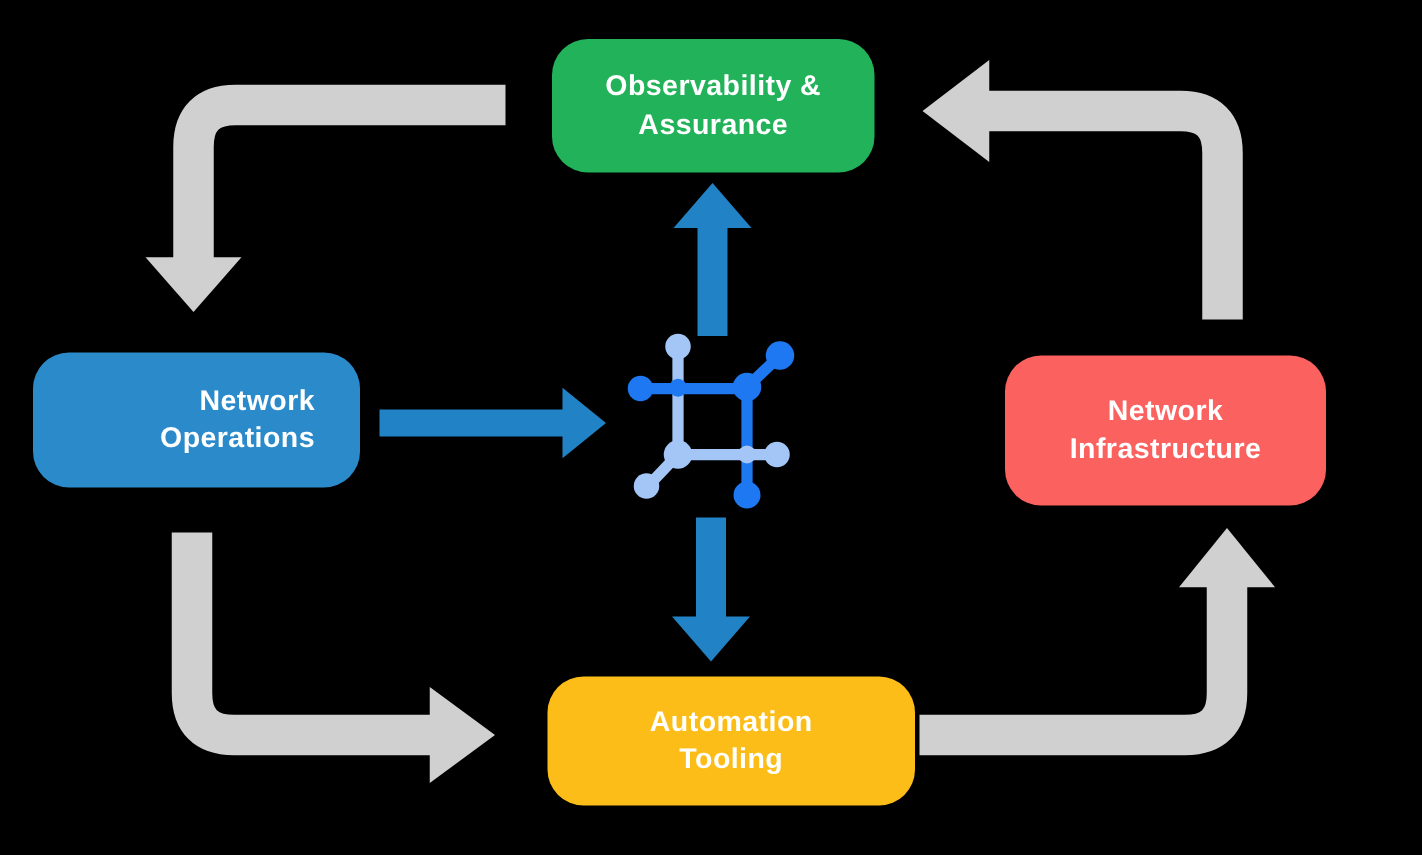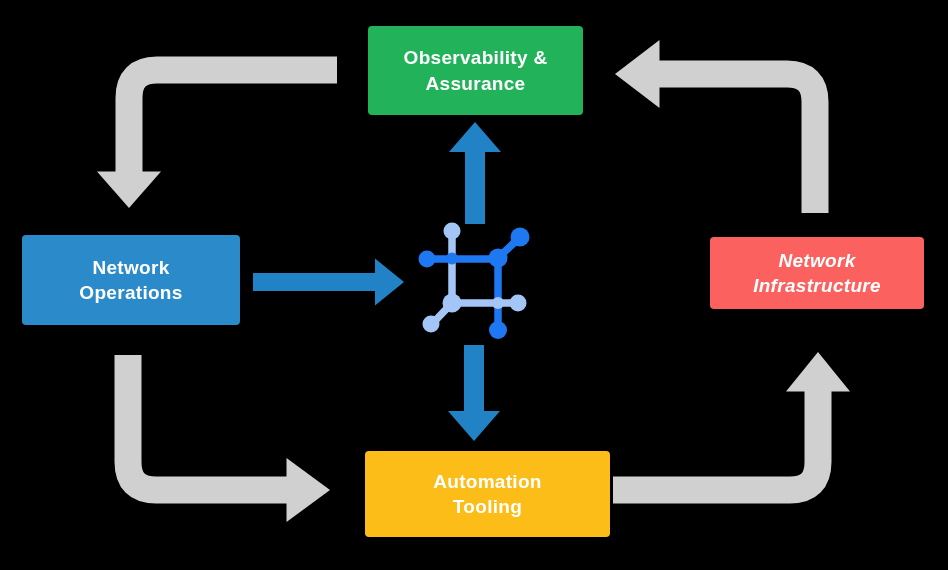--- a/index.html
+++ b/index.html
@@ -6,36 +6,36 @@
   .canvas{
     position:relative;
     width:948px;height:570px;
     background:var(--c-background,#000);
     overflow:hidden;
     font-family:"Liberation Sans","DejaVu Sans",sans-serif;
   }
   .layer{position:absolute;left:0;top:0;width:948px;height:570px;}
   .node{
     position:absolute;
-    border-radius:4px;
+    border-radius:24px;
     display:flex;align-items:center;justify-content:center;
     text-align:center;
   }
   .node span{
     display:block;
     max-width:158px;
     color:var(--c-label-text,#fff);
     font-size:19px;
     font-weight:600;
     line-height:1.32;
     letter-spacing:.3px;
   }
   .node-observability{left:368px;top:26px;width:215px;height:89px;background:var(--c-green);}
-  .node-operations{left:22px;top:235px;width:218px;height:90px;background:var(--c-blue);}
-  .node-infrastructure{left:710px;top:237px;width:214px;height:72px;background:var(--c-red);font-style:italic;}
+  .node-operations{left:22px;top:235px;width:218px;height:90px;background:var(--c-blue);text-align:right;}
+  .node-infrastructure{left:670px;top:237px;width:214px;height:100px;background:var(--c-red);}
   .node-automation{left:365px;top:451px;width:245px;height:86px;background:var(--c-yellow);}
 
   .gray-shaft{fill:none;stroke:var(--c-gray);stroke-width:27;stroke-linecap:butt;}
   .gray-head{fill:var(--c-gray);}
   .blue-head{fill:var(--c-arrow-blue);}
   .icon-light{stroke:var(--c-icon-light);stroke-width:7.5;stroke-linecap:round;fill:none;}
   .icon-dark{stroke:var(--c-icon-dark);stroke-width:7.5;stroke-linecap:round;fill:none;}
   .dot-light{fill:var(--c-icon-light);}
   .dot-dark{fill:var(--c-icon-dark);}
 </style>

